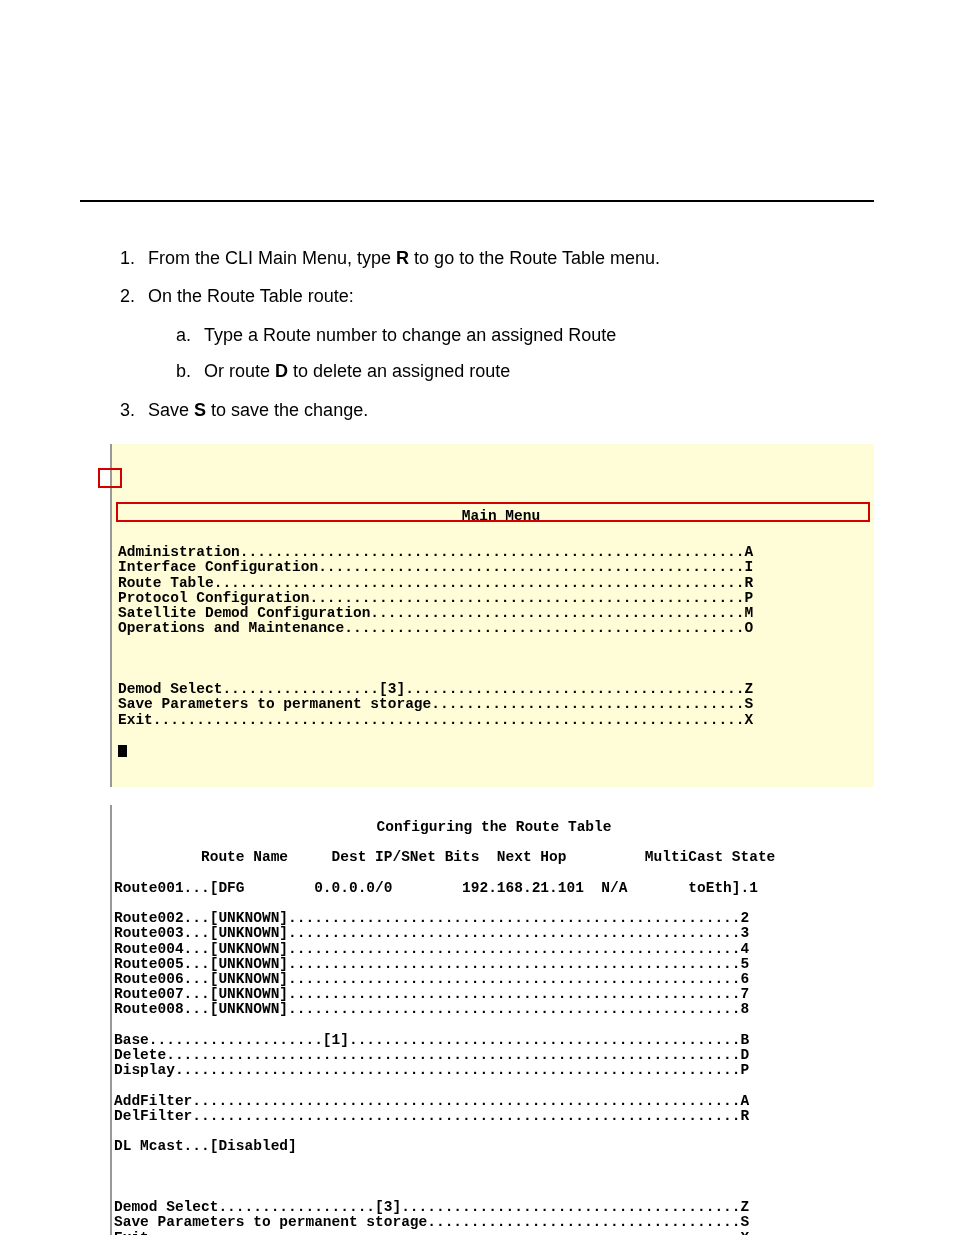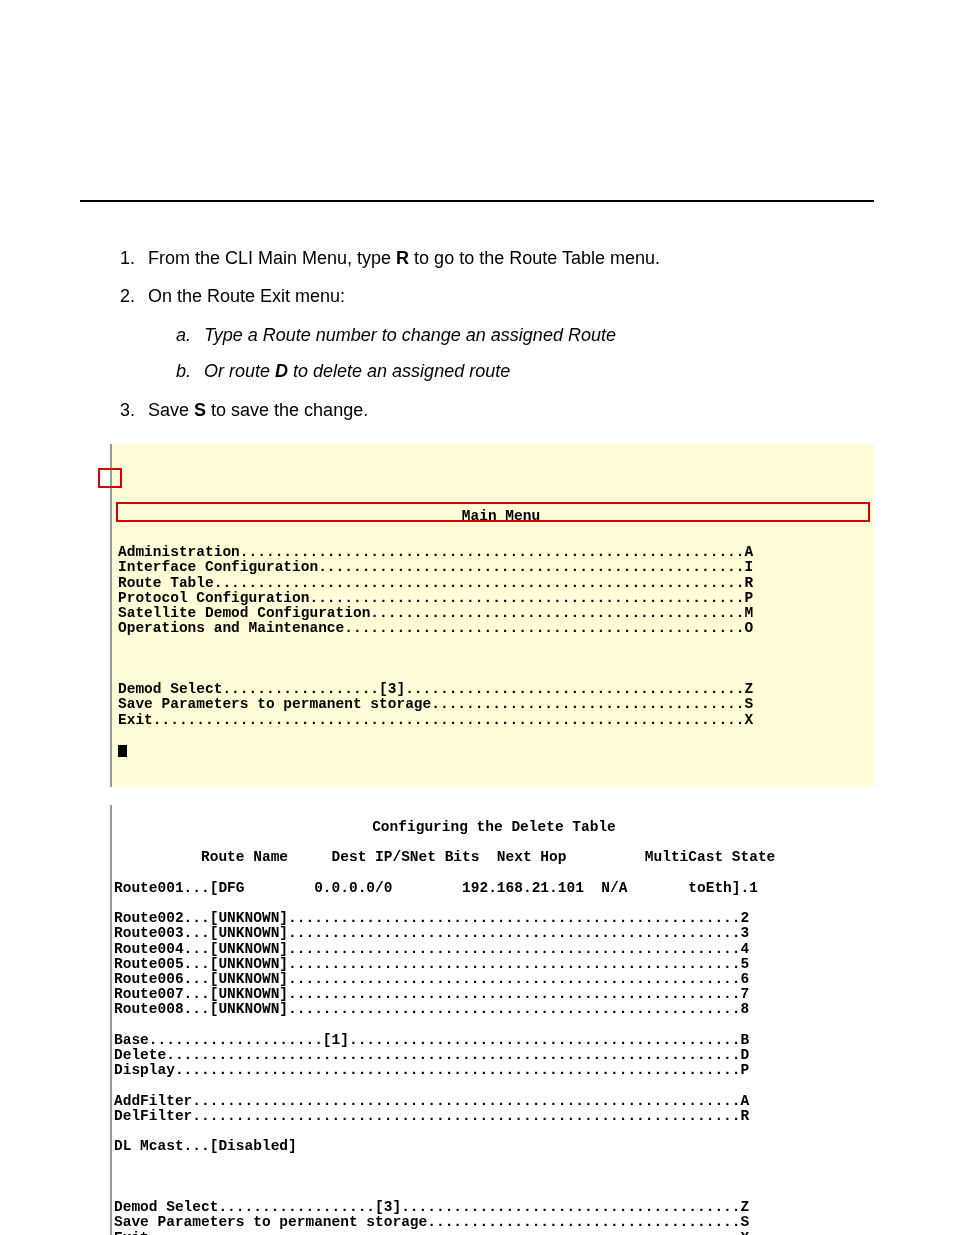--- a/index.html
+++ b/index.html
@@ -33,21 +33,20 @@
     margin-bottom: 6px;
   }
   .ol-sub {
     list-style: lower-alpha;
     padding-left: 48px;
     margin: 6px 0;
   }
   .ol-sub > li {
     padding-left: 8px;
     margin-bottom: 4px;
-    font-style: italic;
   }
   .cli-block {
     background: #fffcd8;
     font-family: "Courier New", monospace;
     font-weight: bold;
     font-size: 14.5px;
     line-height: 1.05;
     white-space: pre;
     margin: 18px 0 18px 30px;
     padding: 4px 10px 10px 6px;
@@ -102,21 +101,21 @@
 
 <div class="page">
   <hr class="rule">
 
   <div class="instructions">
     <ol class="ol-main">
       <li>
         <span>From the CLI Main Menu, type </span><b>R</b><span> to go to the Route Table menu.</span>
       </li>
       <li>
-        <span>On the Route Exit menu:</span>
+        <span>On the Route Table route:</span>
         <ol class="ol-sub">
           <li>Type a Route number to change an assigned Route</li>
           <li>
             <span>Or route </span><b>D</b><span> to delete an assigned route</span>
           </li>
         </ol>
       </li>
       <li>
         <span>Save </span><b>S</b><span> to save the change.</span>
       </li>
@@ -127,21 +126,21 @@
     <div class="hl-box hl-small"></div>
     <div class="hl-box hl-long"></div>
     <span class="cli-title">Main Menu</span>
 <div id="mm-items"><div>Administration..........................................................A</div><div>Interface Configuration.................................................I</div><div>Route Table.............................................................R</div><div>Protocol Configuration..................................................P</div><div>Satellite Demod Configuration...........................................M</div><div>Operations and Maintenance..............................................O</div></div>
 <br>
 <div id="mm-footer"><div>Demod Select..................[3].......................................Z</div><div>Save Parameters to permanent storage....................................S</div><div>Exit....................................................................X</div></div>
 <span class="cursor-block"></span>
   </div>
 
   <div class="cli2" id="route-block">
-<div style="text-align:center">Configuring the Delete Table</div>
+<div style="text-align:center">Configuring the Route Table</div>
 <div id="rt-headers">          Route Name     Dest IP/SNet Bits  Next Hop         MultiCast State</div>
 <div id="rt-route1">Route001...[DFG        0.0.0.0/0        192.168.21.101  N/A       toEth].1</div>
 <div id="rt-routes"><div>Route002...[UNKNOWN]....................................................2</div><div>Route003...[UNKNOWN]....................................................3</div><div>Route004...[UNKNOWN]....................................................4</div><div>Route005...[UNKNOWN]....................................................5</div><div>Route006...[UNKNOWN]....................................................6</div><div>Route007...[UNKNOWN]....................................................7</div><div>Route008...[UNKNOWN]....................................................8</div></div>
 <div id="rt-actions"><div>Base....................[1].............................................B</div><div>Delete..................................................................D</div><div>Display.................................................................P</div></div>
 <div id="rt-filters"><div>AddFilter...............................................................A</div><div>DelFilter...............................................................R</div></div>
 <div id="rt-dlmcast">DL Mcast...[Disabled]</div>
 <br>
 <div id="rt-footer"><div>Demod Select..................[3].......................................Z</div><div>Save Parameters to permanent storage....................................S</div><div>Exit....................................................................X</div></div>
   </div>
 

